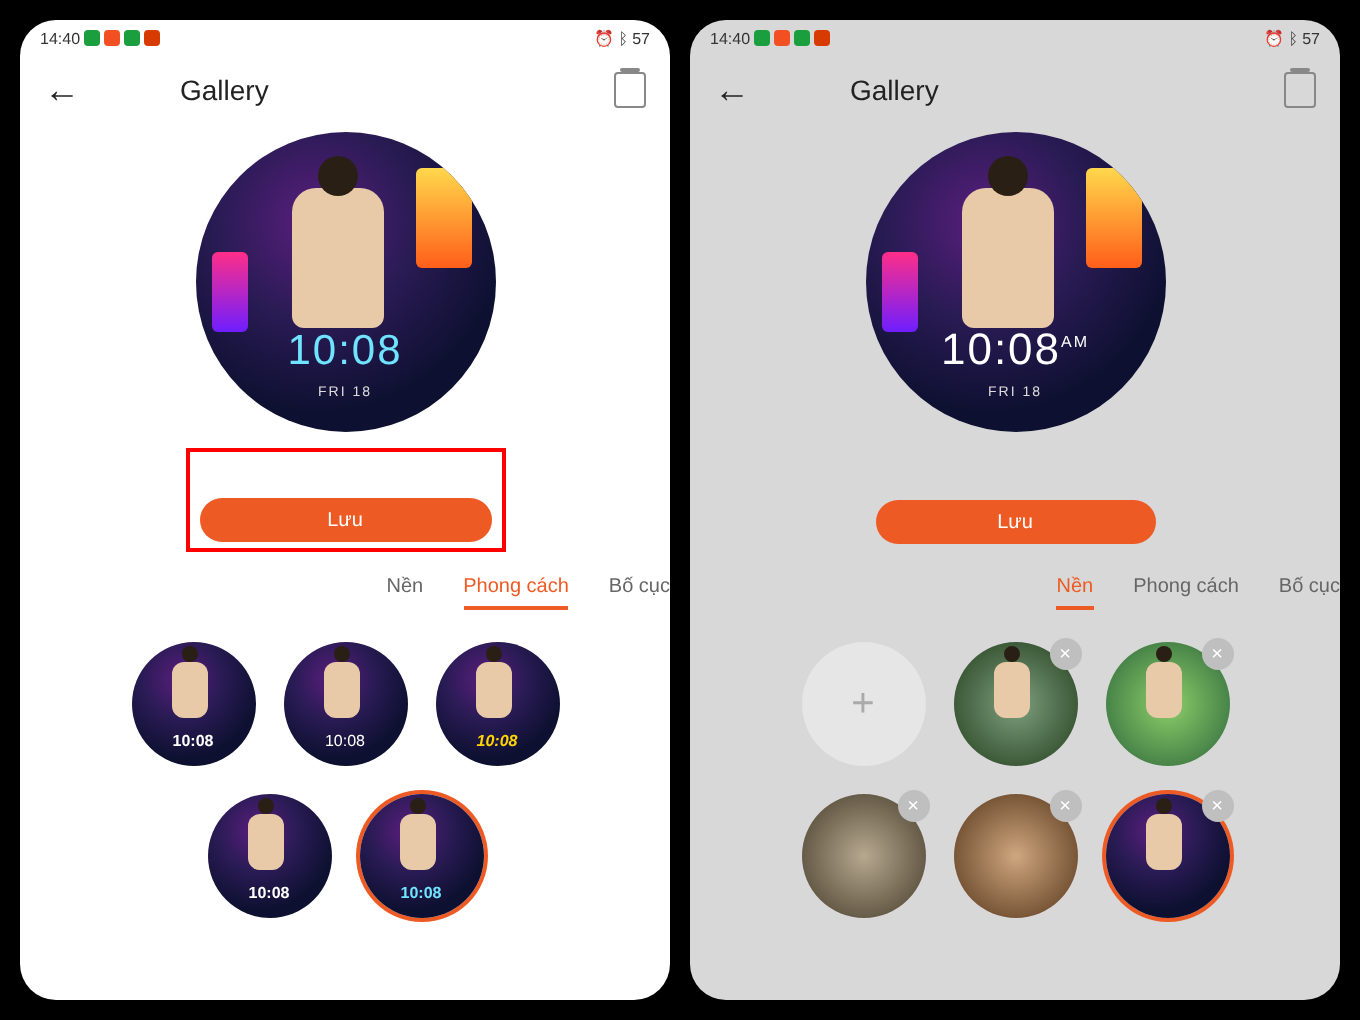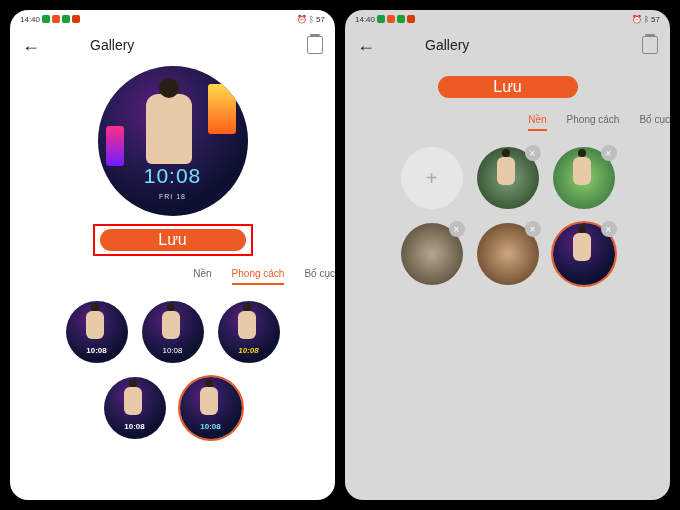--- a/index.html
+++ b/index.html
@@ -120,26 +120,27 @@
   }
   .save-wrap {
     display: flex;
     justify-content: center;
     padding: 14px 0 6px;
   }
   .save-btn {
     width: 140px; height: 22px;
     background: #ee5a24;
     color: #fff;
-    font-size: 16px;
+    font-size: 10px;
     border-radius: 11px;
     display: flex;
     align-items: center;
     justify-content: center;
     border: none;
+    margin-top: 20px;
   }
   .highlight-box {
     border: 2px solid #ff0000;
     padding: 3px 5px;
     margin: 8px auto 2px;
     width: 160px;
   }
   .highlight-box .save-btn { width: 100%; }
   .tabs {
     display: flex;
@@ -333,20 +334,29 @@
       <span>57</span>
     </div>
   </div>
 
   <div class="topbar">
     <span class="back-arrow">←</span>
     <span class="title">Gallery</span>
     <span class="trash"></span>
   </div>
 
+  <div class="watchface-wrap">
+    <div class="watchface">
+      <div class="neon2"></div>
+      <div class="person"></div>
+      <div class="neon1"></div>
+      <div class="clock-time white"><span>10:08</span><sup style="font-size:8px">AM</sup></div>
+      <div class="clock-date">FRI 18</div>
+    </div>
+  </div>
 
   <div class="save-wrap">
     <button class="save-btn">Lưu</button>
   </div>
 
   <div class="tabs">
     <div class="tab active">Nền</div>
     <div class="tab">Phong cách</div>
     <div class="tab">Bố cục</div>
   </div>

